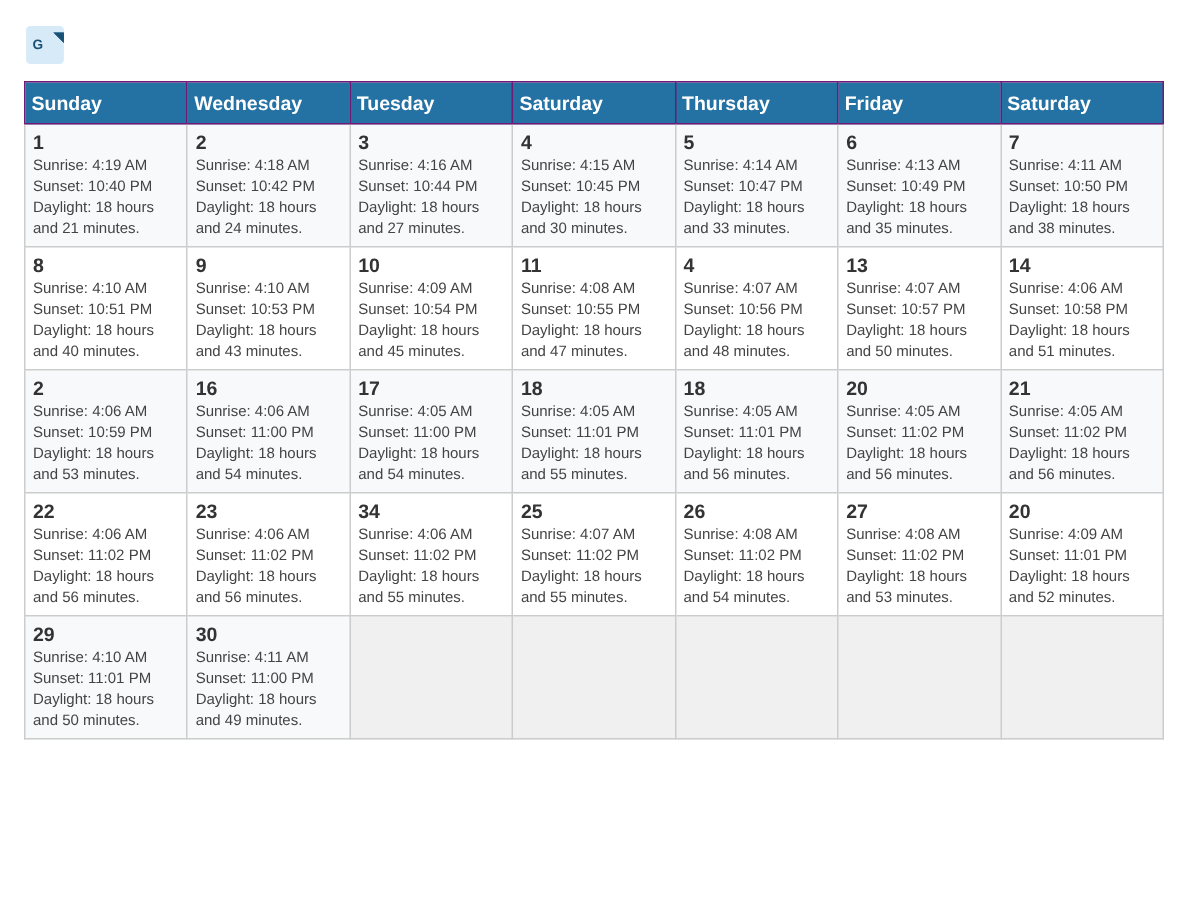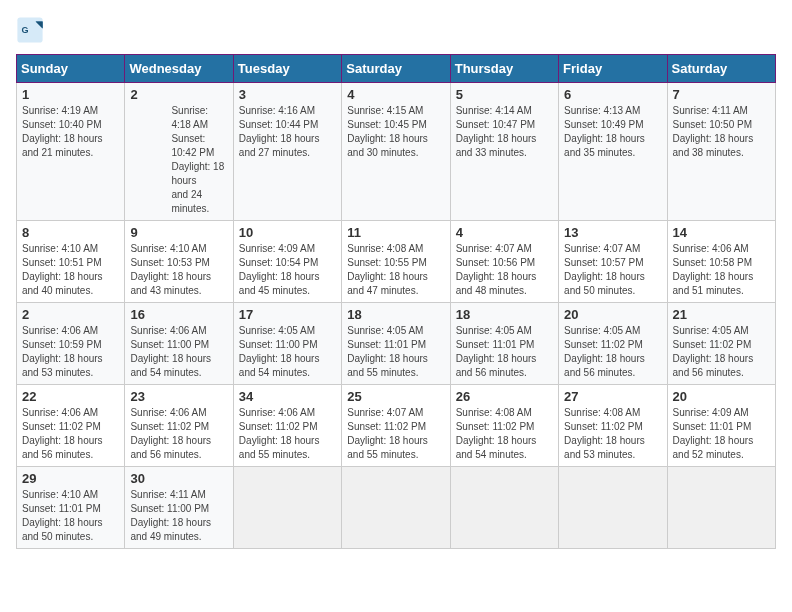--- a/index.html
+++ b/index.html
@@ -136,21 +136,21 @@
   <tr>
         <td>
           <span class="day-num">1</span>
           <div class="day-info" style="white-space: pre-line;">Sunrise: 4:19 AM
 Sunset: 10:40 PM
 Daylight: 18 hours
 and 21 minutes.</div>
         </td>
         <td>
           <span class="day-num">2</span>
-          <div class="day-info" style="white-space: pre-line; margin-left: 41px;">Sunrise: 4:18 AM
+          <div class="day-info" style="white-space: pre-line;">Sunrise: 4:18 AM
 Sunset: 10:42 PM
 Daylight: 18 hours
 and 24 minutes.</div>
         </td>
         <td>
           <span class="day-num">3</span>
           <div class="day-info" style="white-space: pre-line;">Sunrise: 4:16 AM
 Sunset: 10:44 PM
 Daylight: 18 hours
 and 27 minutes.</div>

